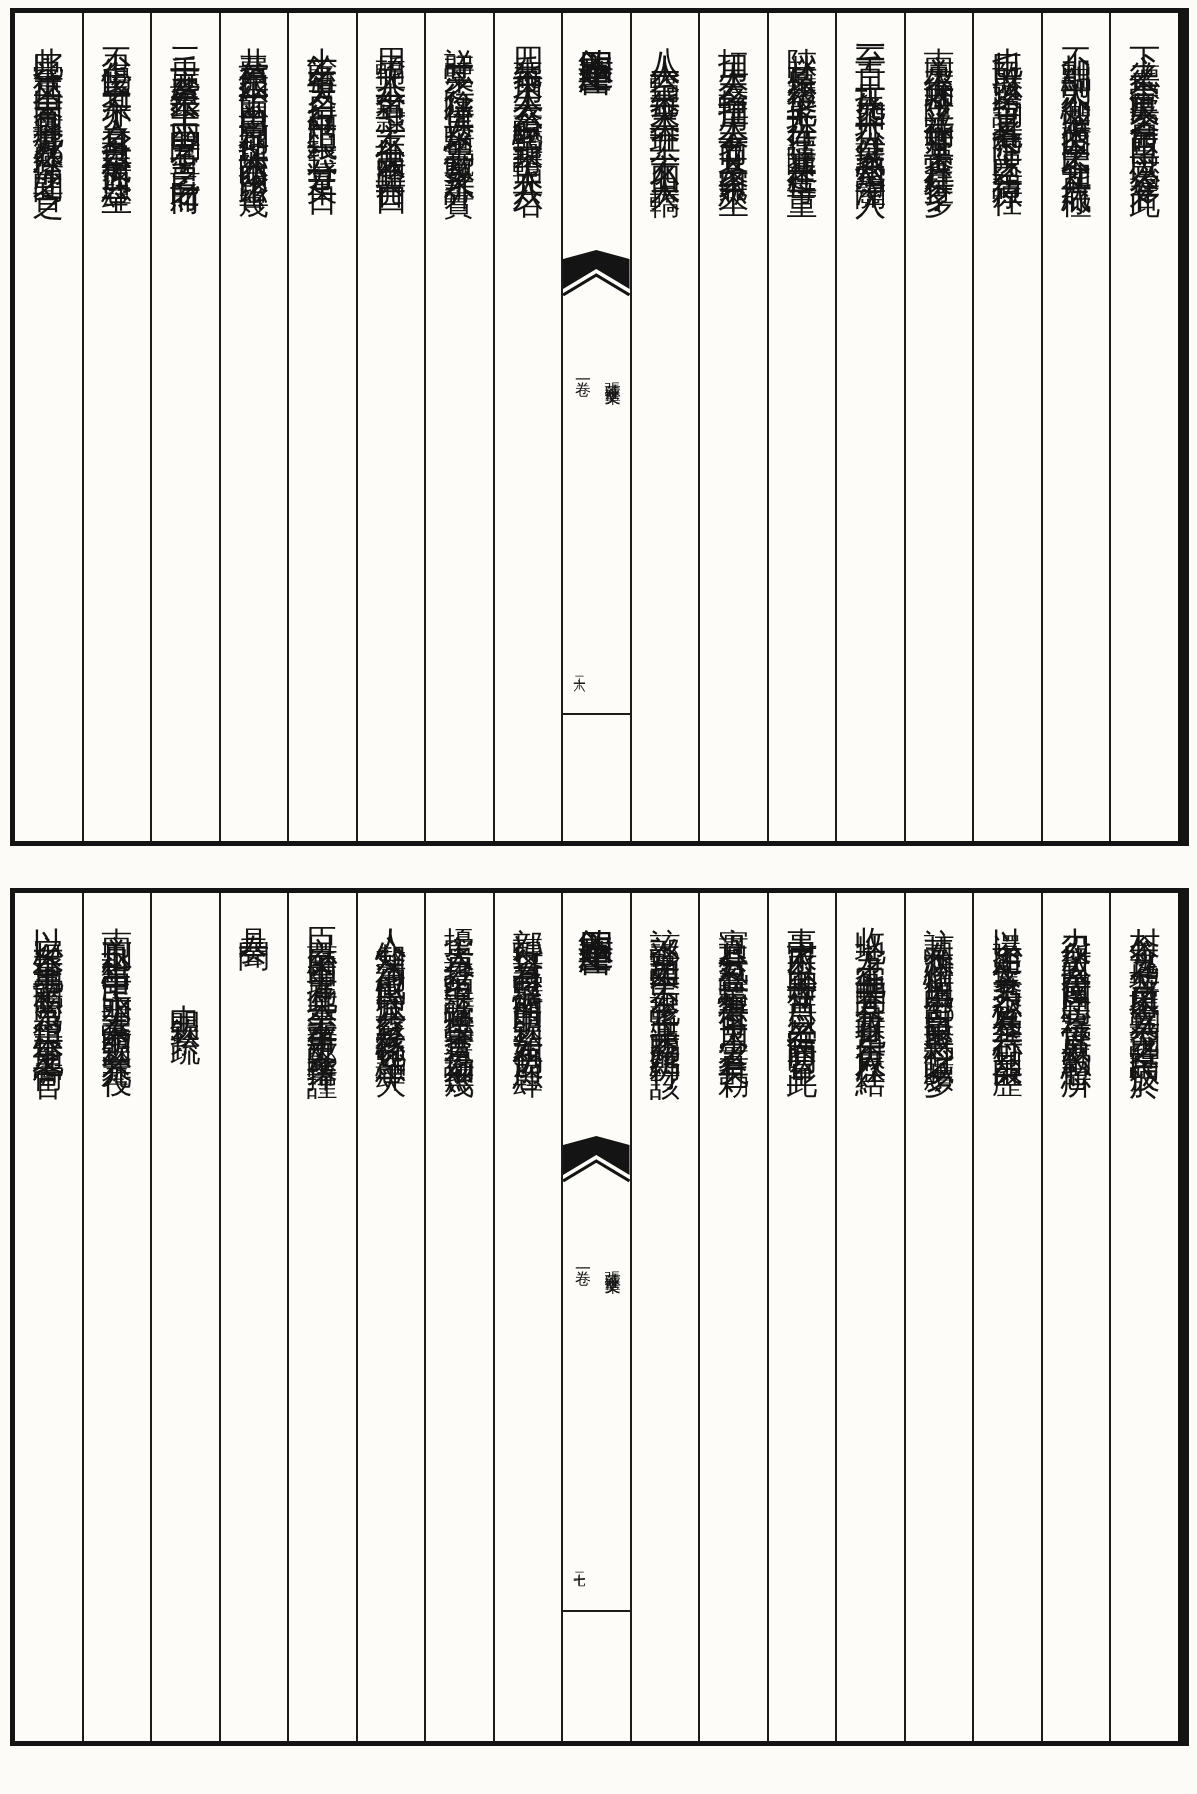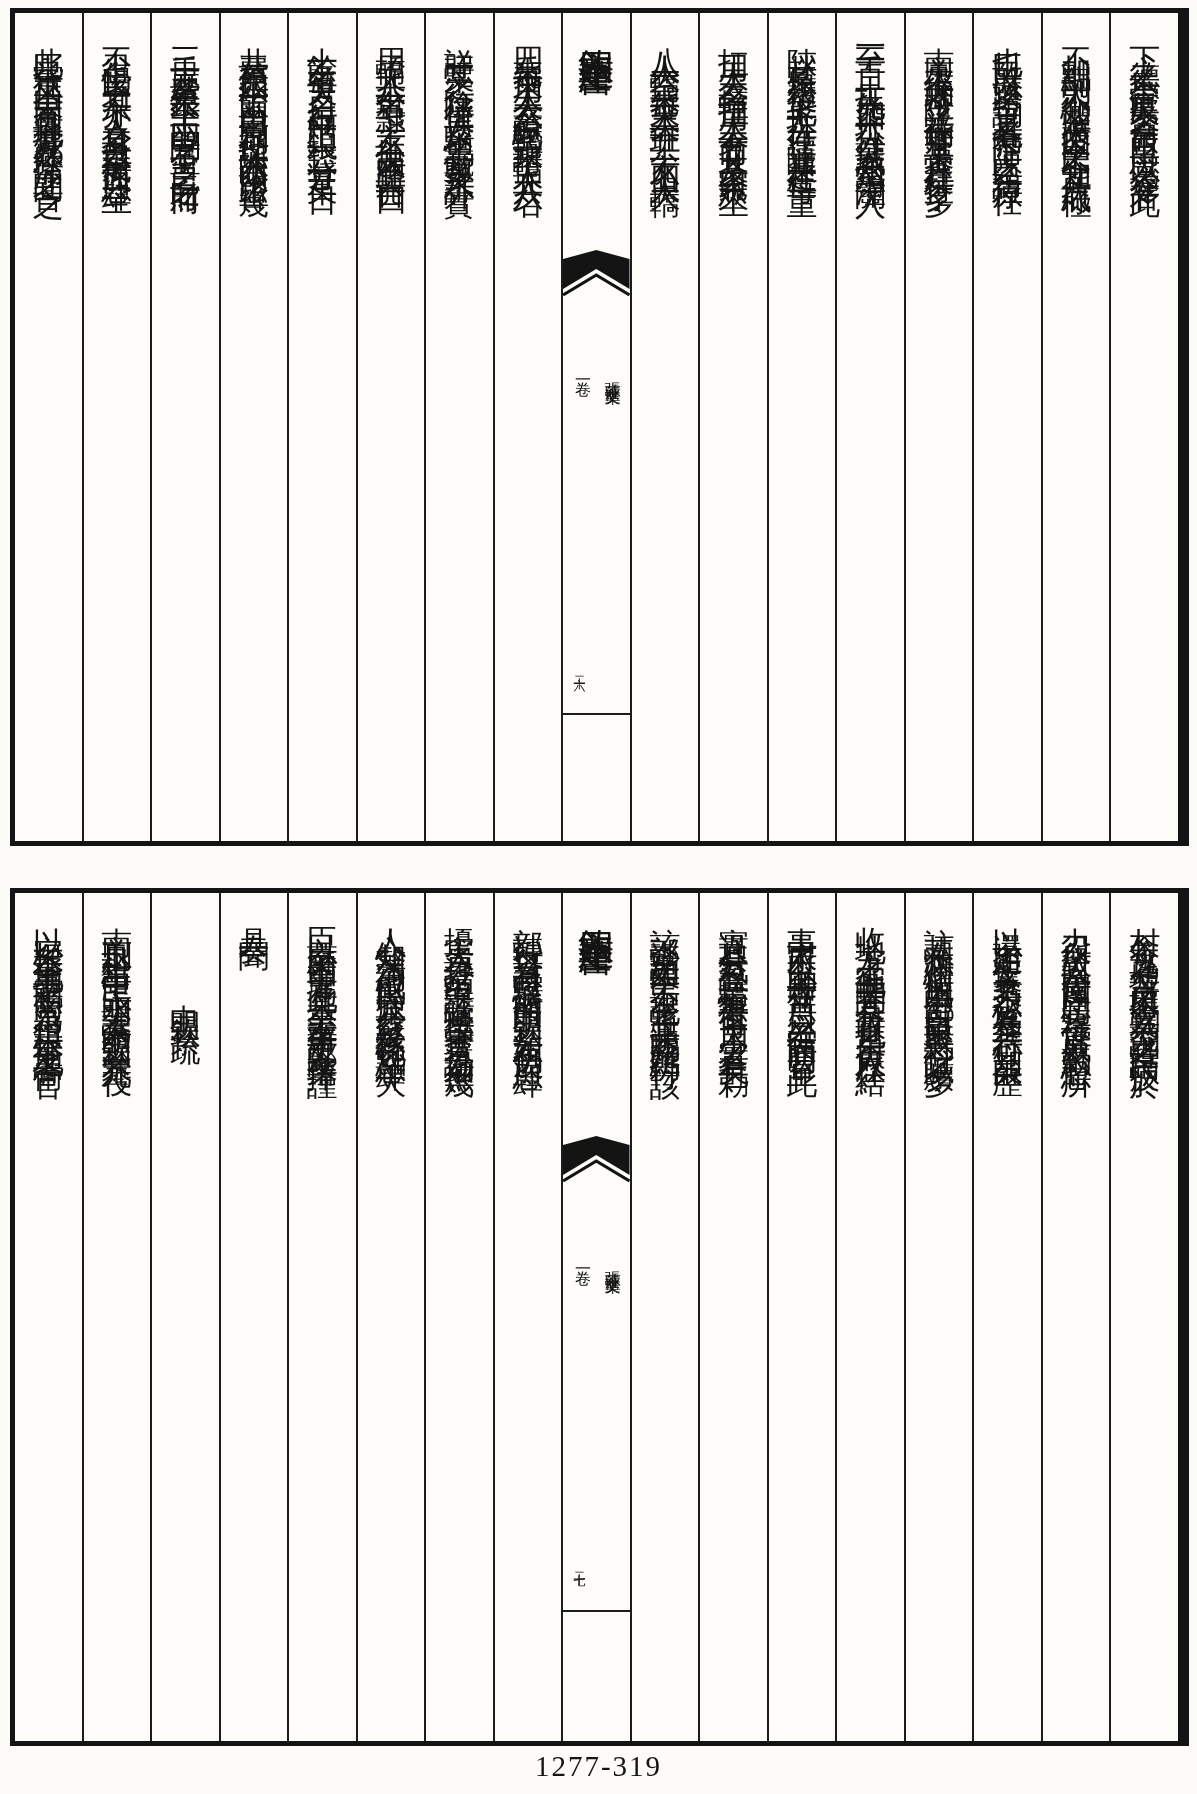--- a/index.html
+++ b/index.html
@@ -179,14 +179,13 @@
     <span class="vtext" style="padding-top: 77px;">申明欽禁疏</span>
   </div>
         <div class="col">
     <span class="vtext">南京刑科給事中臣張永明謹奏為申明欽禁塞冗役</span>
   </div>
         <div class="col">
     <span class="vtext">以安根本重地事竊照南京為祖宗根本重地各衛官</span>
   </div>
       </div>
   </section>
-  <div class="catalog">1277-319</div>
 </div>
 
 </body></html>

